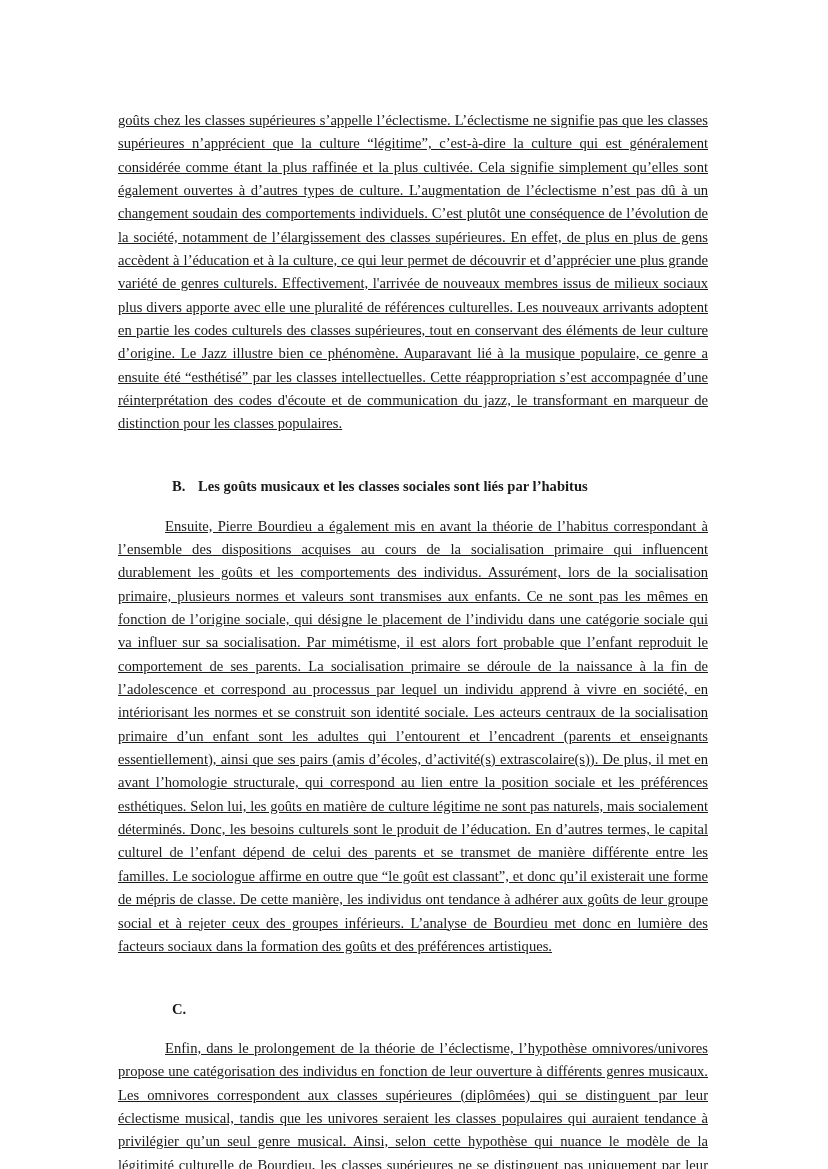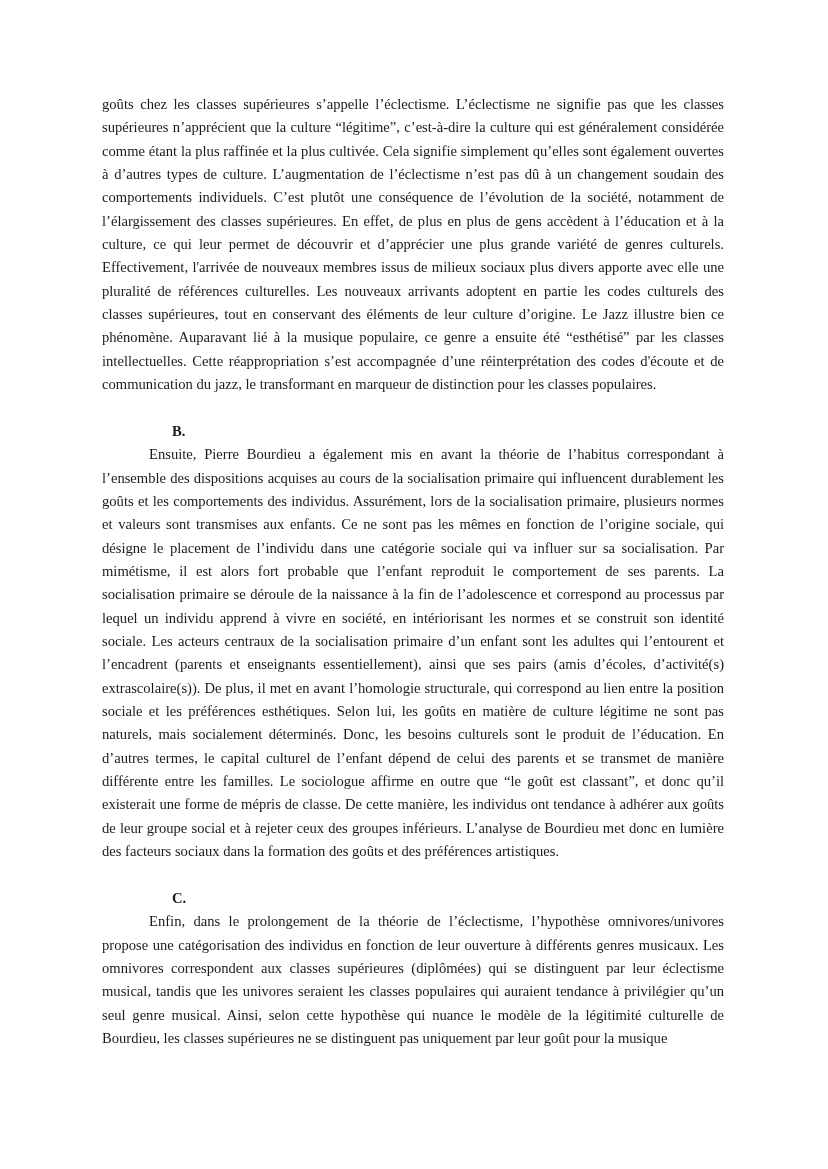--- a/index.html
+++ b/index.html
@@ -17,24 +17,25 @@
     position: absolute;
     left: 102px;
     top: 93px;
     width: 622px;
     font-family: "Liberation Serif", "DejaVu Serif", serif;
     font-size: 14.6px;
     line-height: 23.35px;
     color: #1a1a1a;
   }
   .para {
-    margin: 0;
+    margin: 16px;
     text-align: justify;
     text-align-last: left;
     hyphens: none;
+    text-decoration: underline;
   }
   .para.indent {
     text-indent: 47px;
   }
   .heading {
     margin: 0;
     font-weight: bold;
     font-size: 14.6px;
     line-height: 23.35px;
     padding-left: 70px;
@@ -52,20 +53,21 @@
 <body>
 
 <div class="page">
 
   <p class="para">goûts chez les classes supérieures s’appelle l’éclectisme. L’éclectisme ne signifie pas que les classes supérieures n’apprécient que la culture “légitime”, c’est-à-dire la culture qui est généralement considérée comme étant la plus raffinée et la plus cultivée. Cela signifie simplement qu’elles sont également ouvertes à d’autres types de culture. L’augmentation de l’éclectisme n’est pas dû à un changement soudain des comportements individuels. C’est plutôt une conséquence de l’évolution de la société, notamment de l’élargissement des  classes supérieures. En effet, de plus en plus de gens accèdent à l’éducation et à la culture, ce qui leur permet de découvrir et d’apprécier une plus grande variété de genres culturels. Effectivement, l'arrivée de nouveaux membres issus de milieux sociaux plus divers apporte avec elle une pluralité de références culturelles. Les nouveaux arrivants adoptent en partie les codes culturels des classes supérieures, tout en conservant des éléments de leur culture d’origine. Le Jazz illustre bien ce phénomène. Auparavant lié à la musique populaire, ce genre a ensuite été “esthétisé” par les classes intellectuelles. Cette réappropriation s’est accompagnée d’une réinterprétation des codes d'écoute et de communication du jazz, le transformant en marqueur de distinction pour les classes populaires.</p>
 
   <div class="gap-before-heading"></div>
 
   <h2 class="heading">
     <span class="h-letter">B.</span>
+    <span>Les goûts musicaux et les classes sociales sont liés par l’habitus</span>
   </h2>
   <p class="para indent">Ensuite, Pierre Bourdieu a également mis en avant la théorie de l’habitus correspondant à l’ensemble des dispositions acquises au cours de la socialisation primaire qui influencent durablement les goûts et les comportements des individus. Assurément, lors de la socialisation primaire, plusieurs normes et valeurs sont transmises aux enfants. Ce ne sont pas les mêmes en fonction de l’origine sociale, qui désigne le placement de l’individu dans une catégorie sociale qui va influer sur sa socialisation. Par mimétisme, il est alors fort probable que l’enfant reproduit le comportement de ses parents. La socialisation primaire se déroule de la naissance à la fin de l’adolescence et correspond au processus par lequel un individu apprend à vivre en société, en intériorisant les normes et se construit son identité sociale. Les acteurs centraux de la socialisation primaire d’un enfant sont les adultes qui l’entourent et l’encadrent (parents et enseignants essentiellement), ainsi que ses pairs (amis d’écoles, d’activité(s) extrascolaire(s)). De plus, il met en avant l’homologie structurale, qui correspond au lien entre la position sociale et les préférences esthétiques. Selon lui, les goûts en matière de culture légitime ne sont pas naturels, mais socialement déterminés. Donc, les besoins culturels sont le produit de l’éducation. En d’autres termes, le capital culturel de l’enfant dépend de celui des parents et se transmet de manière différente entre les familles. Le sociologue affirme en outre que “le goût est classant”, et donc qu’il existerait une forme de mépris de classe. De cette manière, les individus ont tendance à adhérer aux goûts de leur groupe social et à rejeter ceux des groupes inférieurs. L’analyse de Bourdieu met donc en lumière des facteurs sociaux dans la formation des goûts et des préférences artistiques.</p>
 
   <div class="gap-before-heading"></div>
 
   <h2 class="heading">
     <span class="h-letter">C.</span>
   </h2>
   <p class="para indent">Enfin, dans le prolongement de la théorie de l’éclectisme, l’hypothèse omnivores/univores propose une catégorisation des individus en fonction de leur ouverture à différents genres musicaux. Les omnivores correspondent aux classes supérieures (diplômées) qui se distinguent par leur éclectisme musical, tandis que les univores seraient les classes populaires qui auraient tendance à privilégier qu’un seul genre musical. Ainsi, selon cette hypothèse qui nuance le modèle de la légitimité culturelle de Bourdieu, les classes supérieures ne se distinguent pas uniquement par leur goût pour la musique</p>
 

